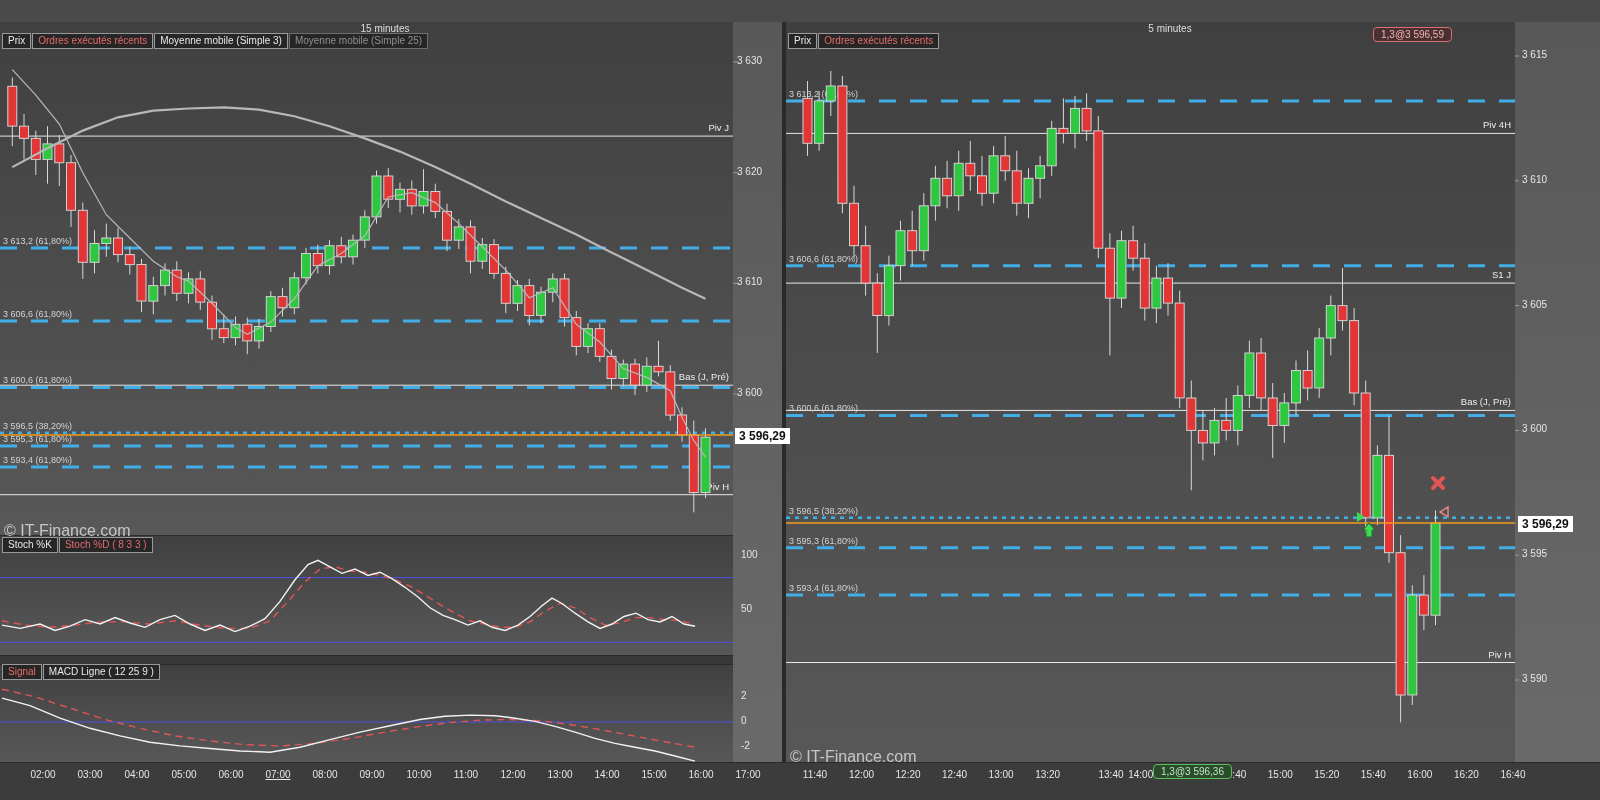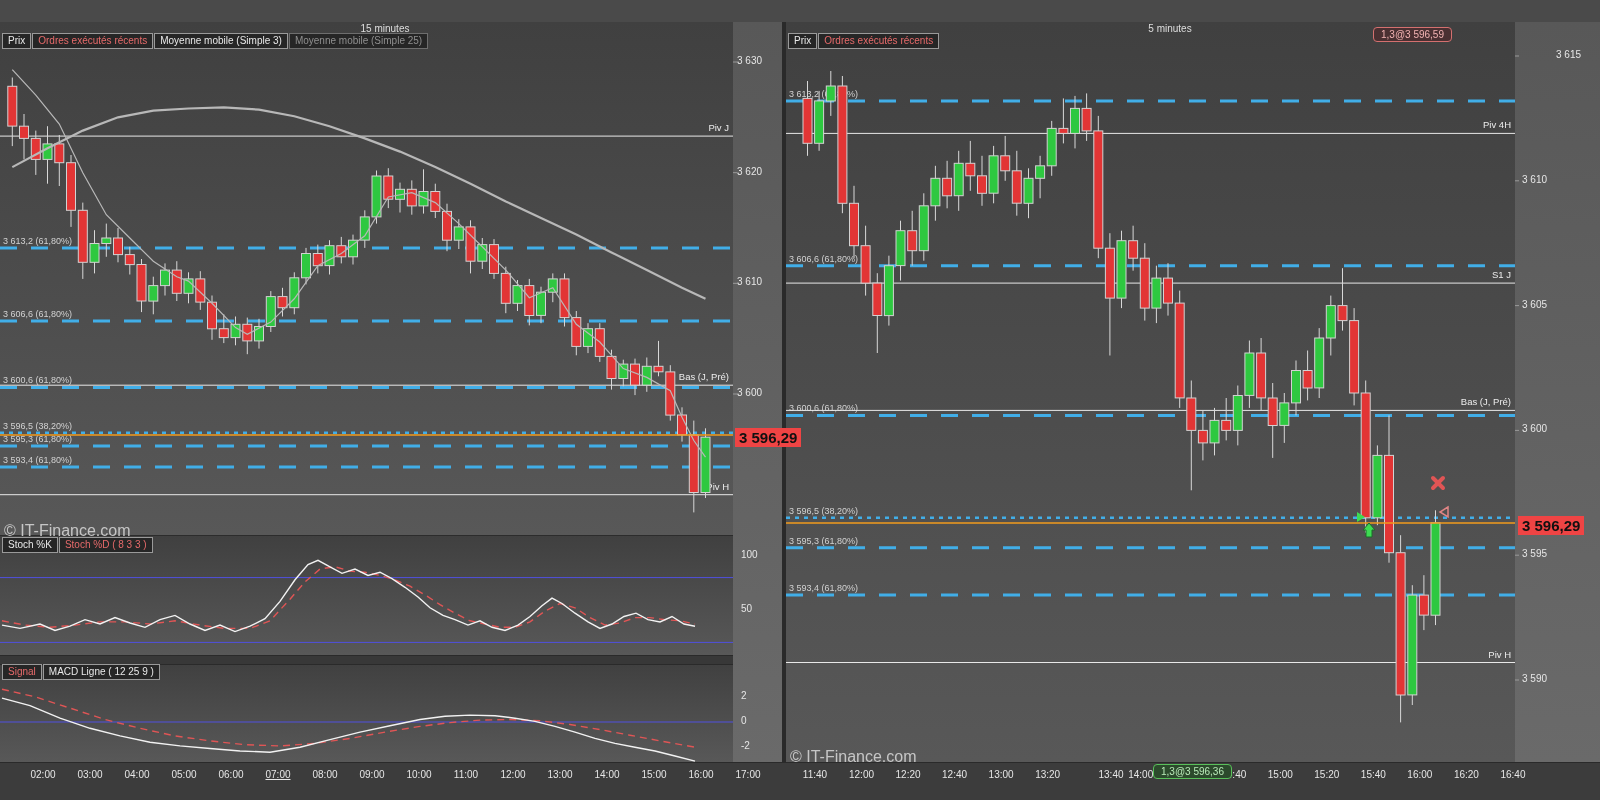--- a/index.html
+++ b/index.html
@@ -36,21 +36,21 @@
   .pvt{position:absolute;white-space:nowrap;font-size:9.5px;color:#ececec;z-index:1;transform:translateX(-100%);}
   .title{position:absolute;top:23px;font-size:10px;color:#dedede;z-index:3;transform:translateX(-50%);}
   .wm{position:absolute;font-size:16px;color:#c6c6c6;z-index:3;}
   
   .toolbar{position:absolute;display:flex;gap:1px;z-index:4;}
   .legend-box{border:1px solid #9a9a9a;background:#262626;color:#e8e8e8;
               font-size:10px;padding:1px 5px;line-height:12px;white-space:nowrap;}
   .legend-box.red{color:#e66a6a;}
   .legend-box.dim{color:#8f8f8f;border-color:#6e6e6e;}
   
-  .tag{position:absolute;background:#ef4444;color:#101010;font-size:15px;font-weight:bold;
+  .tag{position:absolute;background:#ffffff;color:#101010;font-size:12px;font-weight:bold;
        padding:1px 4px;z-index:5;white-space:nowrap;}
   
   .badge{position:absolute;font-size:10px;padding:1px 7px;border-radius:4px;z-index:5;white-space:nowrap;}
   #badge-pending{border:1px solid #d4706f;background:#4a3032;color:#f2b2b2;}
   #badge-filled{border:1px solid #59c05a;background:#2c4a2c;color:#b9eab9;}
   #plot{position:absolute;left:0;top:0;z-index:2;}
 </style>
 </head>
 <body>
 
@@ -468,21 +468,21 @@
     <div class="lvl" style="left: 789px; top: 88.928px;">3 613,2 (61,80%)</div>
     <div class="lvl" style="left: 789px; top: 253.664px;">3 606,6 (61,80%)</div>
     <div class="lvl" style="left: 789px; top: 403.424px;">3 600,6 (61,80%)</div>
     <div class="lvl" style="left: 789px; top: 505.76px;">3 596,5 (38,20%)</div>
     <div class="lvl" style="left: 789px; top: 535.712px;">3 595,3 (61,80%)</div>
     <div class="lvl" style="left: 789px; top: 583.136px;">3 593,4 (61,80%)</div>
     <div class="pvt" style="left: 1511px; top: 119.376px;">Piv 4H</div>
     <div class="pvt" style="left: 1511px; top: 269.136px;">S1 J</div>
     <div class="pvt" style="left: 1511px; top: 396.432px;">Bas (J, Pré)</div>
     <div class="pvt" style="left: 1511px; top: 648.528px;">Piv H</div>
-    <div class="ticklbl" style="left: 1556px; top: 49px;">3 615</div>
+    <div class="ticklbl" style="left: 1522px; top: 49px;">3 615</div>
     <div class="ticklbl" style="left: 1522px; top: 173.8px;">3 610</div>
     <div class="ticklbl" style="left: 1522px; top: 298.6px;">3 605</div>
     <div class="ticklbl" style="left: 1522px; top: 423.4px;">3 600</div>
     <div class="ticklbl" style="left: 1522px; top: 548.2px;">3 595</div>
     <div class="ticklbl" style="left: 1522px; top: 673px;">3 590</div>
     <div class="ticklbl" style="left: 815px; top: 769px; transform: translateX(-50%); z-index: 4; position: absolute;">11:40</div>
     <div class="ticklbl" style="left: 861.53px; top: 769px; transform: translateX(-50%); z-index: 4; position: absolute;">12:00</div>
     <div class="ticklbl" style="left: 908.06px; top: 769px; transform: translateX(-50%); z-index: 4; position: absolute;">12:20</div>
     <div class="ticklbl" style="left: 954.59px; top: 769px; transform: translateX(-50%); z-index: 4; position: absolute;">12:40</div>
     <div class="ticklbl" style="left: 1001.12px; top: 769px; transform: translateX(-50%); z-index: 4; position: absolute;">13:00</div>

